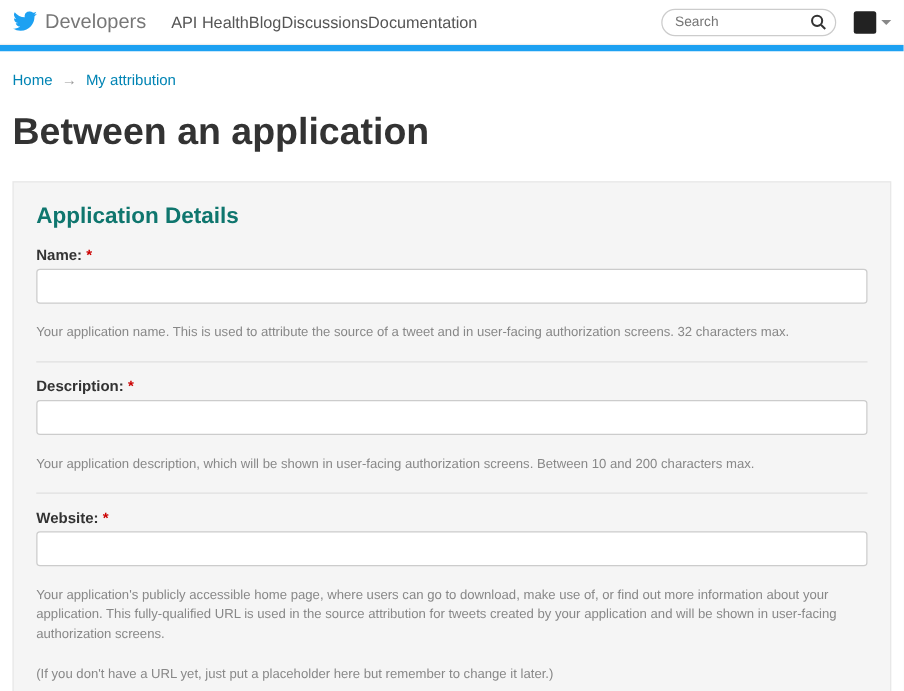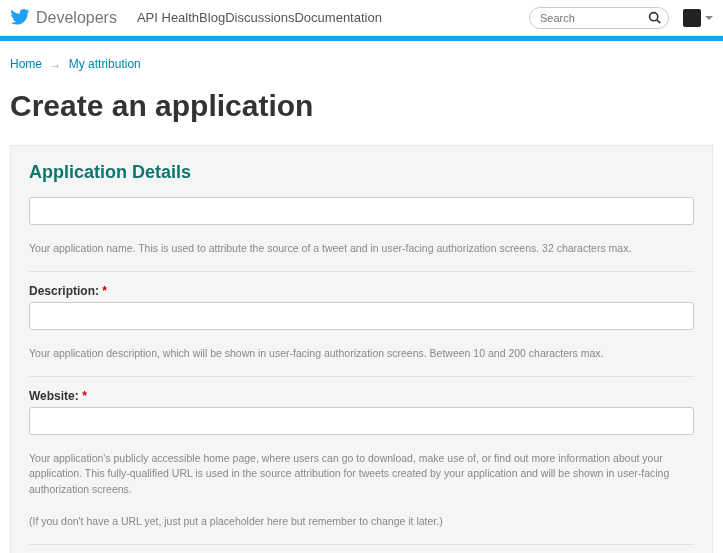--- a/index.html
+++ b/index.html
@@ -181,26 +181,27 @@
 <div class="blue-bar"></div>
 
 <div class="container">
 
   <div class="breadcrumb">
     <a>Home</a>
     <span class="arrow">→</span>
     <a>My attribution</a>
   </div>
 
-  <h1 class="page-title">Create an application</h1>
+  <h1 class="page-title">Between an application</h1>
 
   <div class="panel">
     <h2>Application Details</h2>
 
     <div class="field">
+      <label class="label"><span>Name:</span> <span class="req">*</span></label>
       <input class="text-input" type="text" style="">
       <div class="helper">Your application name. This is used to attribute the source of a tweet and in user-facing authorization screens. 32 characters max.</div>
     </div>
 
     <hr class="divider">
 
     <div class="field">
       <label class="label"><span>Description:</span> <span class="req">*</span></label>
       <input class="text-input" type="text" style="">
       <div class="helper">Your application description, which will be shown in user-facing authorization screens. Between 10 and 200 characters max.</div>

